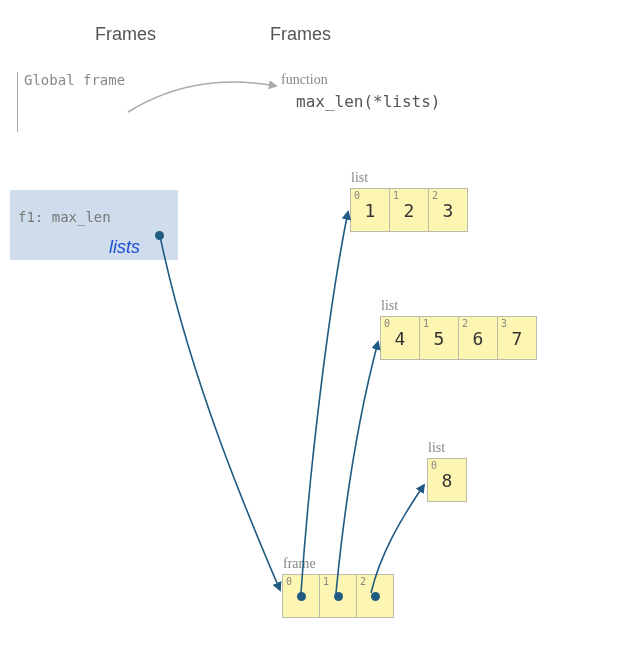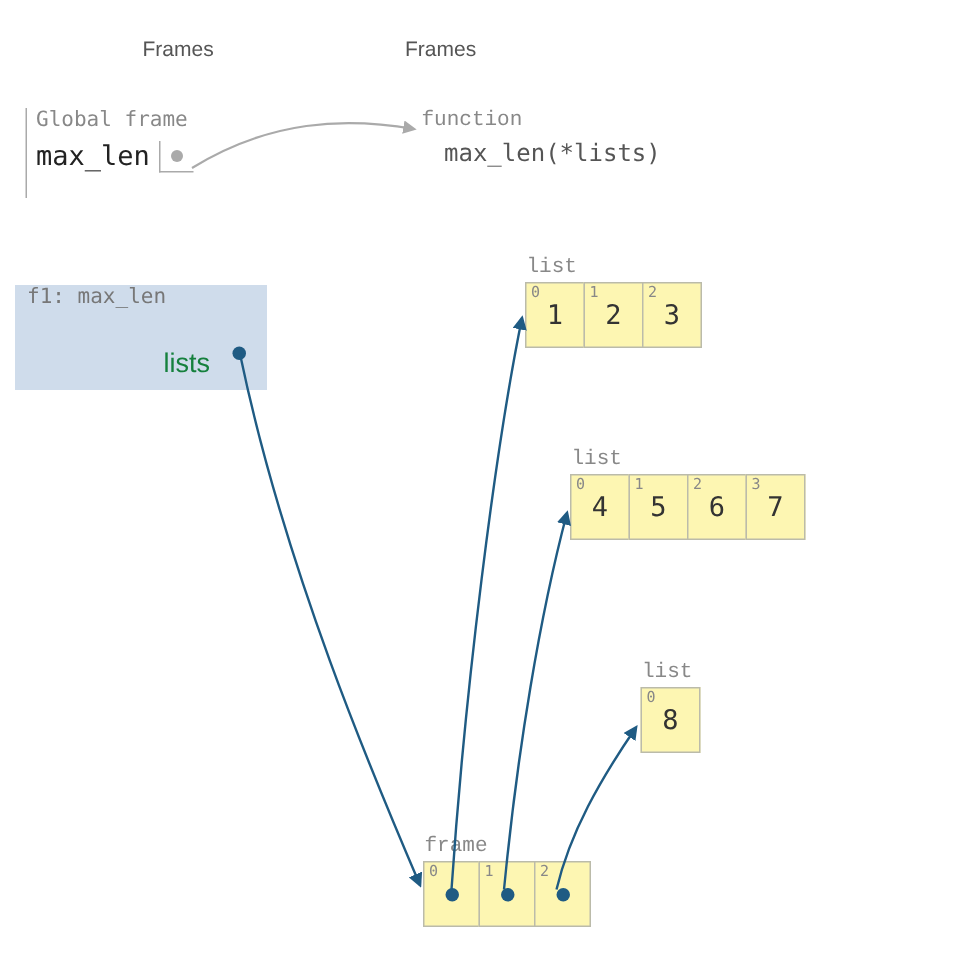--- a/index.html
+++ b/index.html
@@ -8,21 +8,21 @@
     font-family: "Segoe UI", Arial, sans-serif;
     background: #ffffff;
     color: #333;
     width: 639px;
     height: 652px;
     position: relative;
     overflow: hidden;
   }
   .header {
     position: absolute;
-    font-size: 14px;
+    font-size: 18px;
     color: #555;
   }
   .global-frame {
     position: absolute;
     left: 17px;
     top: 72px;
     width: 158px;
     height: 60px;
     border-left: 1px solid #aaa;
     padding-left: 6px;
@@ -56,39 +56,40 @@
     border-radius: 50%;
     position: absolute;
   }
   .f1-frame {
     position: absolute;
     left: 10px;
     top: 190px;
     width: 168px;
     height: 70px;
     background: #cfdceb;
-    padding: 0 8px;
+    padding: 19px 8px;
     box-sizing: border-box;
     font-family: Consolas, monospace;
   }
   .f1-frame .title {
     font-size: 14px;
     color: #777;
   }
   .f1-frame .var-row {
-    margin-top: 26px;
-    font-size: 18px;
-    color: #15803d;
+    margin-top: 12px;
+    font-size: 18px;
+    color: #1d4ed8;
     text-align: right;
     padding-right: 30px;
     font-family: "Segoe UI", Arial, sans-serif;
+    font-style: italic;
   }
   .obj-label {
     position: absolute;
-    font-family: Liberation Mono, monospace;
+    font-family: Liberation Serif, serif;
     font-size: 14px;
     color: #888;
   }
   .func-sig {
     position: absolute;
     font-family: Consolas, monospace;
     font-size: 16px;
     color: #555;
     padding-left: 15px;
   }
@@ -132,26 +133,20 @@
   }
 </style>
 </head>
 <body>
 
 <div class="header" style="left:95px; top:24px;">Frames</div>
 <div class="header" style="left:270px; top:24px;">Frames</div>
 
 <div class="global-frame">
   <div class="title">Global frame</div>
-  <div class="var">
-    <span>max_len</span>
-    <span class="var-box">
-      <span class="dot" style="left:7px; top:6px; background:#aaa;"></span>
-    </span>
-  </div>
 </div>
 
 <div class="obj-label" style="left:281px; top:72px;">function</div>
 <div class="func-sig" style="left:281px; top:92px;">max_len(*lists)</div>
 
 <div class="f1-frame">
   <div class="title">f1: max_len</div>
   <div class="var-row">
     <span>lists</span>
   </div>

